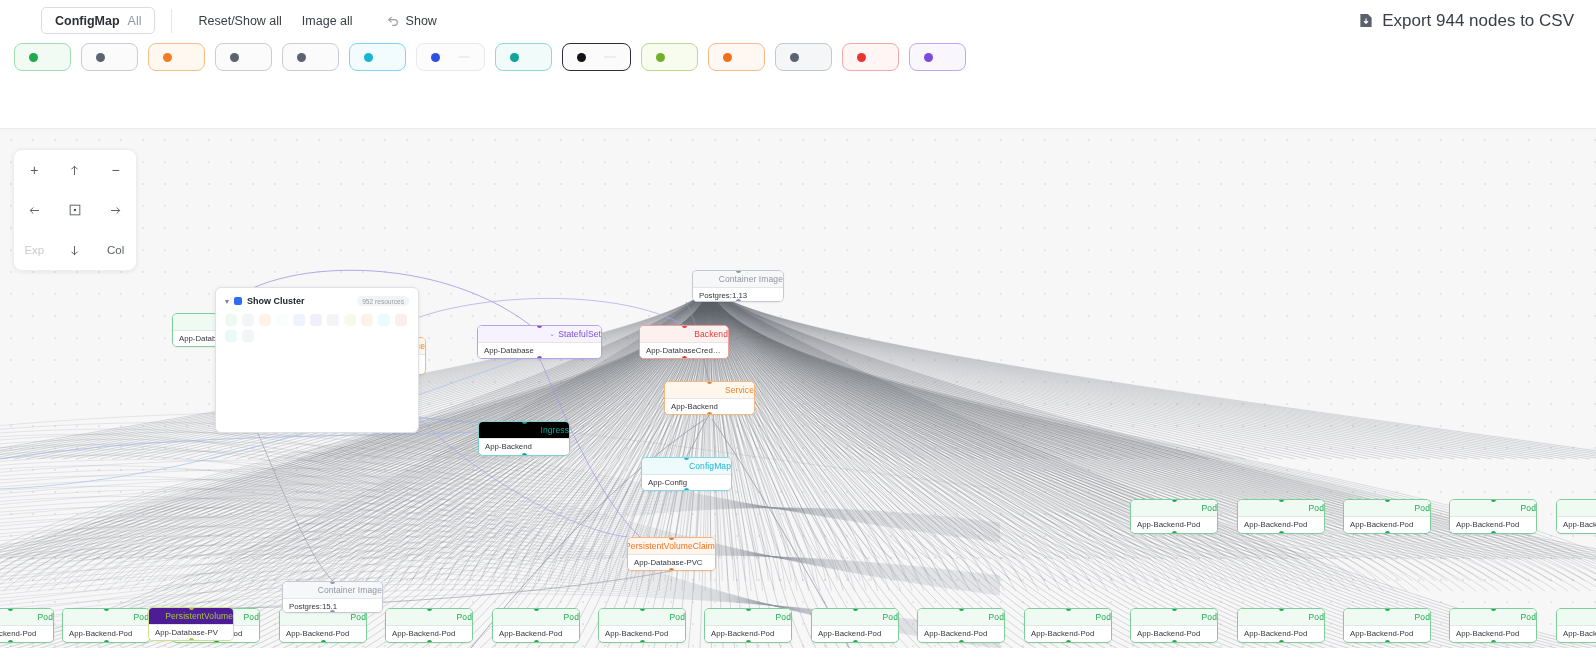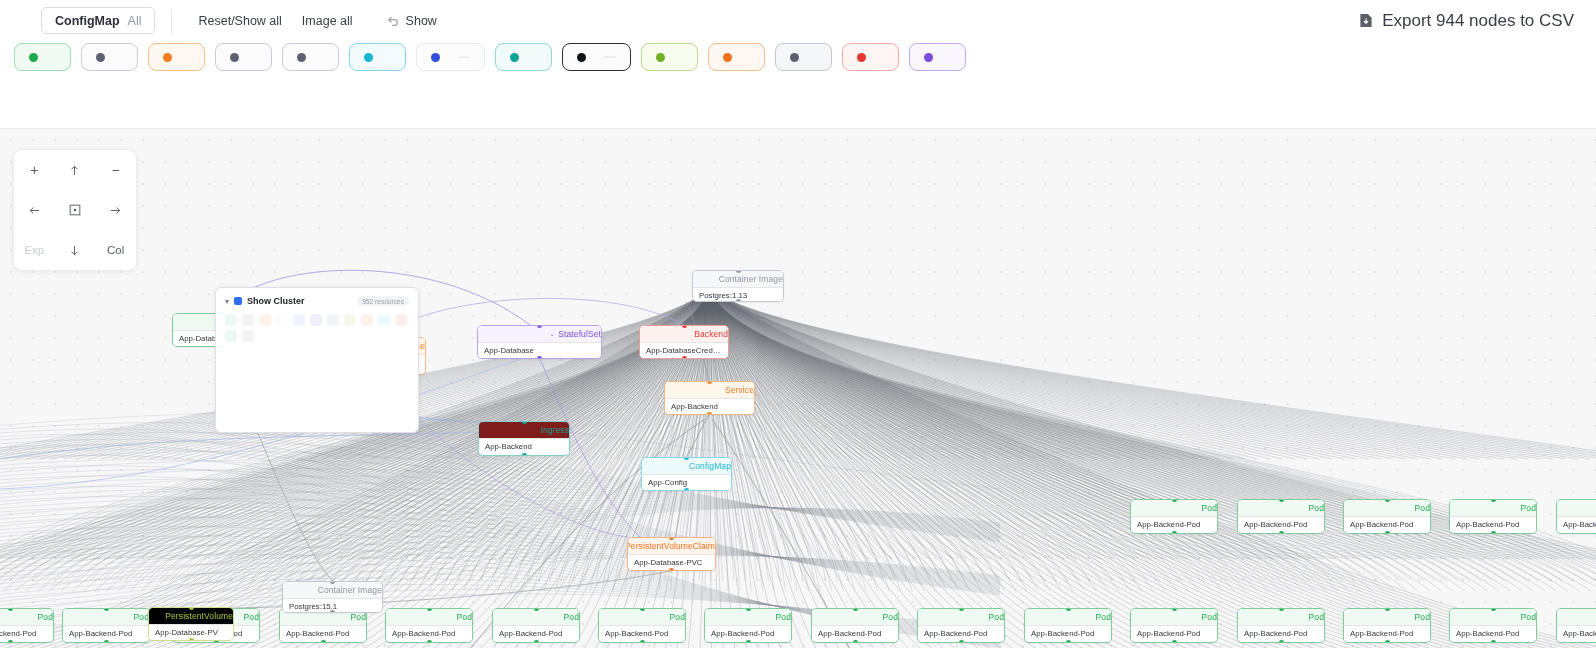--- a/index.html
+++ b/index.html
@@ -1364,21 +1364,21 @@
       </div>
       <div class="node" style="left: 664px; top: 252px; width: 91px; height: 34px; border-color: rgb(244, 183, 126); z-index: 14;">
         <div class="hd" style="background:#fff6ec;color:#ef7e22">
           <span>Service</span>
         </div>
         <div class="bd">App-Backend</div>
         <span class="port t" style="background:#ef7e22"></span>
         <span class="port b" style="background:#ef7e22"></span>
       </div>
       <div class="node" style="left: 478px; top: 292px; width: 92px; height: 35px; border-color: rgb(127, 210, 202); z-index: 14;">
-        <div class="hd" style="background:#7f1d1d;color:#12a398">
+        <div class="hd" style="background:#000000;color:#12a398">
           <span>Ingress</span>
         </div>
         <div class="bd">App-Backend</div>
         <span class="port t" style="background:#12a398"></span>
         <span class="port b" style="background:#12a398"></span>
       </div>
       <div class="node" style="left: 641px; top: 328px; width: 91px; height: 34px; border-color: rgb(131, 214, 230); z-index: 14;">
         <div class="hd" style="background:#eefbfd;color:#18b6d4">
           <span>ConfigMap</span>
         </div>
@@ -1396,21 +1396,21 @@
       </div>
       <div class="node" style="left: 282px; top: 452px; width: 101px; height: 32px; border-color: rgb(197, 201, 211); z-index: 14;">
         <div class="hd" style="background:#f6f7f9;color:#8e94a3">
           <span>Container Image</span>
         </div>
         <div class="bd">Postgres:15.1</div>
         <span class="port t" style="background:#8e94a3"></span>
         <span class="port b" style="background:#8e94a3"></span>
       </div>
       <div class="node" style="left: 148px; top: 478px; width: 86px; height: 34px; border-color: rgb(207, 224, 138); z-index: 14;">
-        <div class="hd" style="background:#000000;color:#a8c93a">
+        <div class="hd" style="background:#4c1d95;color:#a8c93a">
           <span>PersistentVolume</span>
         </div>
         <div class="bd">App-Database-PV</div>
         <span class="port t" style="background:#a8c93a"></span>
         <span class="port b" style="background:#a8c93a"></span>
       </div>
     </div>
 
   <div class="cluster-card">
     <div class="cc-head">

